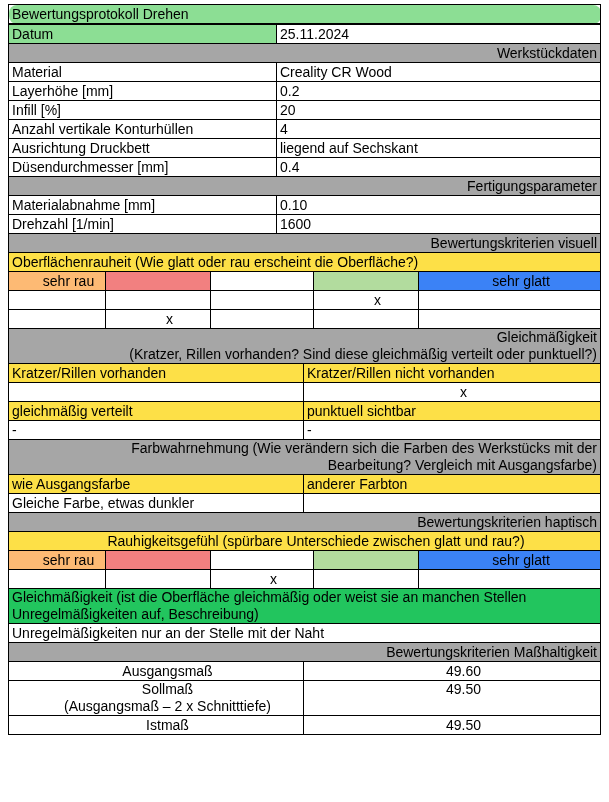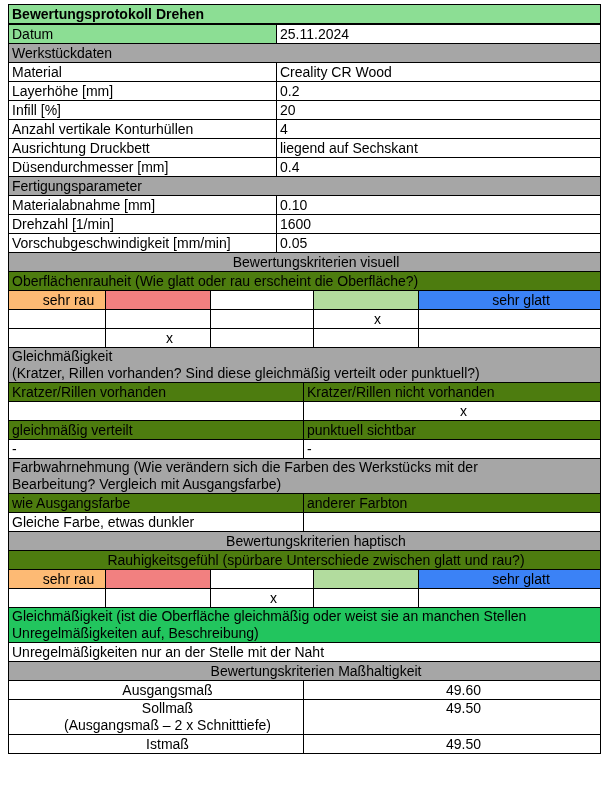--- a/index.html
+++ b/index.html
@@ -2,26 +2,26 @@
 <html><head>
 <meta charset="utf-8">
 <style>
   html,body{margin:0;padding:0;background:#fff;}
   body{width:609px;height:802px;font-family:"Liberation Sans",sans-serif;font-size:14px;color:#000;}
   .page{padding:4px 0 0 8px;}
   table{border-collapse:collapse;table-layout:fixed;width:592px;}
   table.tnext{margin-top:-1px;}
   td{border:1px solid #000;height:18px;padding:0 3px;line-height:17px;white-space:nowrap;overflow:hidden;vertical-align:middle;}
   td.wrap{white-space:normal;overflow:visible;margin-left:27px;}
-  .b{font-weight:bold;}
+  .b{font-weight:normal;border-radius:8px;}
   .c{text-align:center;padding-left:26px;}
   .top{vertical-align:top;}
   .green{background:#8CDE94;}
-  .dgray{background:#A6A6A6;}
-  .lgray{background:#4d7c0f;}
+  .dgray{background:#A6A6A6;text-align:right;}
+  .lgray{background:#fde047;}
   .llgray{background:#22c55e;}
   .sred{background:#fdba74;}
   .spink{background:#F28080;}
   .slgreen{background:#B2DC9E;}
   .sgreen{background:#3b82f6;}
   .thickb{border-bottom:2px solid #000;}
 </style>
 </head>
 <body>
 
@@ -71,24 +71,20 @@
       <td colspan="2" class="dgray">Fertigungsparameter</td>
     </tr>
     <tr>
       <td>Materialabnahme [mm]</td>
       <td>0.10</td>
     </tr>
     <tr>
       <td>Drehzahl [1/min]</td>
       <td>1600</td>
     </tr>
-    <tr>
-      <td>Vorschubgeschwindigkeit [mm/min]</td>
-      <td>0.05</td>
-    </tr>
   </tbody>
     </table>
 
   <table class="tnext">
     <colgroup>
         <col style="width:97px">
         <col style="width:105px">
         <col style="width:103px">
         <col style="width:105px">
         <col style="width:182px">

